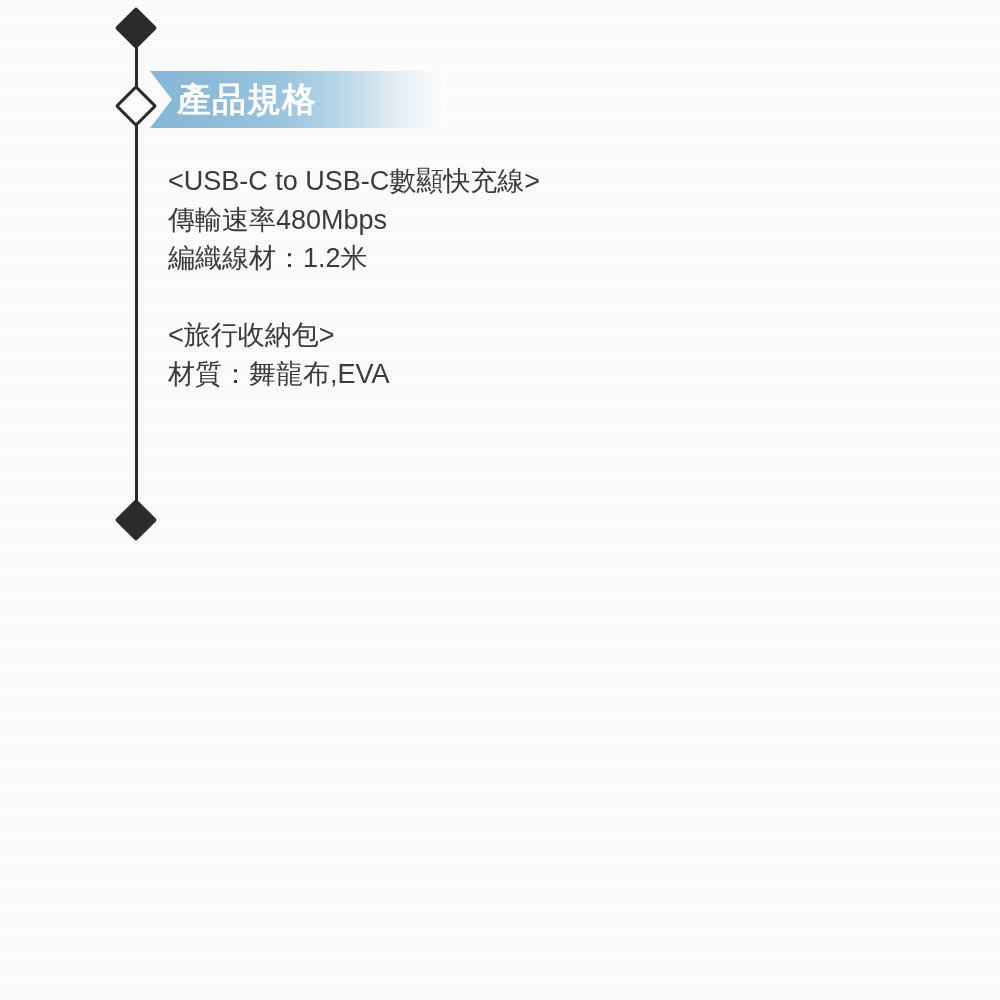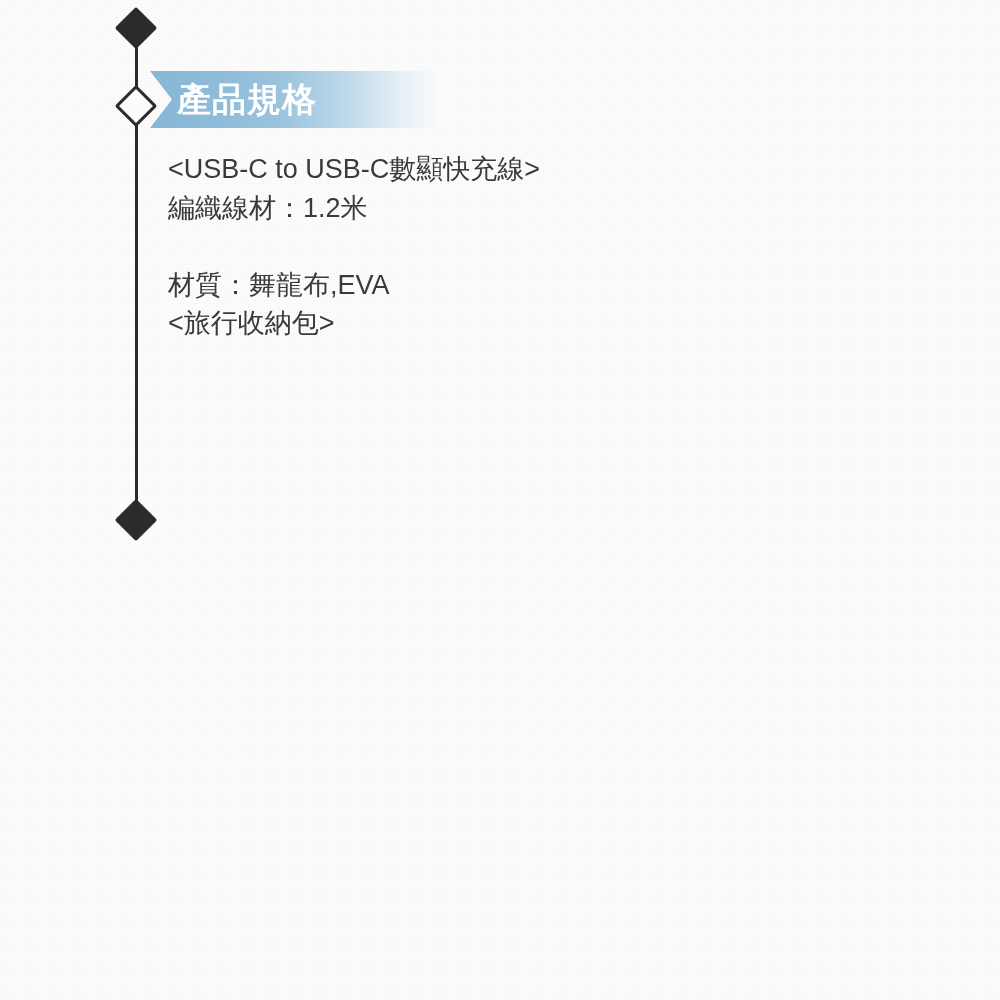--- a/index.html
+++ b/index.html
@@ -102,21 +102,21 @@
     font-weight: bold;
     color: #ffffff;
     letter-spacing: 1px;
     white-space: nowrap;
   }
 
   
   .spec-body {
     position: absolute;
     left: 168px;
-    top: 150px;
+    top: 162px;
     width: 700px;
     font-size: 27px;
     line-height: 38.5px;
     color: #3a3a3a;
     white-space: nowrap;
   }
   .spec-line { display: block; }
   .spec-line.blank { height: 38.5px; }
 </style>
 </head>
@@ -131,17 +131,18 @@
   <div class="diamond diamond-solid diamond-bottom"></div>
 </div>
 
 <div class="ribbon">
   <div class="ribbon-bg"></div>
   <div class="ribbon-title">產品規格</div>
 </div>
 
 <div class="spec-body">
   <span class="spec-line">&lt;USB-C to USB-C數顯快充線&gt;</span>
+  <span class="spec-line">傳輸速率480Mbps</span>
   <span class="spec-line">編織線材：1.2米</span>
   <span class="spec-line blank"></span>
+  <span class="spec-line">&lt;旅行收納包&gt;</span>
   <span class="spec-line">材質：舞龍布,EVA</span>
-  <span class="spec-line">&lt;旅行收納包&gt;</span>
 </div>
 
 </body></html>

